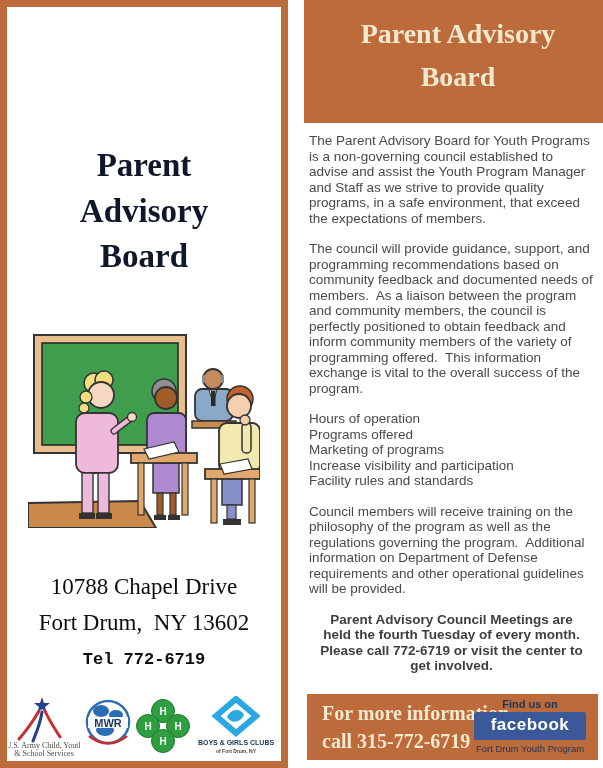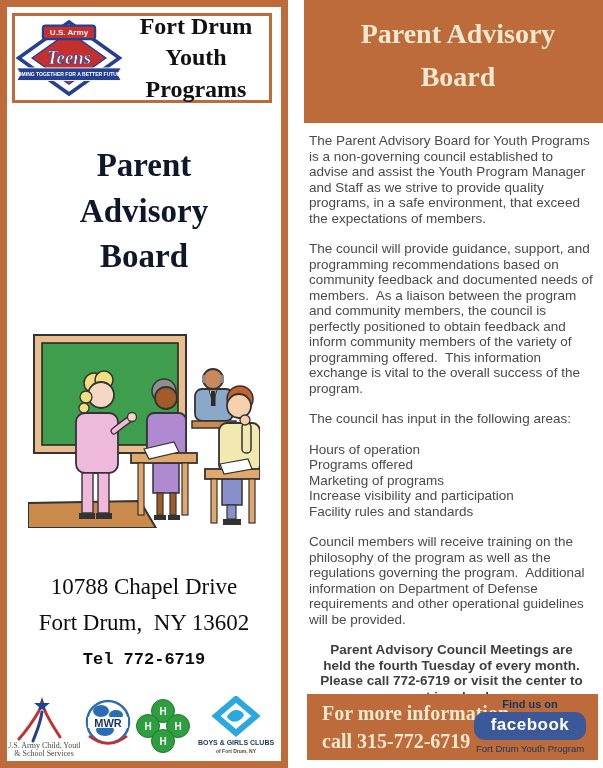--- a/index.html
+++ b/index.html
@@ -33,44 +33,29 @@
            padding:9px 6px 0 5px;font-size:13.5px;line-height:1.15;color:#4a4a4a;}
   .rp-body p{margin:0 0 15px 0;white-space:pre-wrap;}
   .areas-list{margin:0 0 15px 0;}
   .meetings-note{font-weight:bold;text-align:center;color:#3f3f3f;padding:0 8px;
                  white-space:pre-wrap;margin:0;}
   .rp-footer{position:absolute;left:307px;top:694px;width:291px;height:66px;background:#bd6b3a;}
   .footer-info{position:absolute;left:15px;top:5px;color:#f1e8d0;
                font-family:"Liberation Serif",serif;font-weight:bold;font-size:20px;line-height:1.4;}
   .fb-block{position:absolute;right:12px;top:4px;width:112px;text-align:center;}
   .fb-findus{color:#17365d;font-weight:bold;font-size:11px;}
-  .fb-badge{background:#3b5998;color:#fff;font-weight:bold;font-size:17px;border-radius:11px;
+  .fb-badge{background:#3b5998;color:#fff;font-weight:bold;font-size:17px;border-radius:2px;
             padding:3px 0 5px 0;margin:2px 0 3px 0;letter-spacing:.5px;}
   .fb-program{color:#17365d;font-weight:normal;font-size:9.5px;}
 </style>
 </head>
 <body>
 
 <div class="left-panel">
 
-  <div class="logo-box">
-    <svg width="108" height="78" viewBox="0 0 120 84">
-      <polygon points="60,2 116,42 60,82 4,42" fill="#ffffff" stroke="#25408f" stroke-width="4"></polygon>
-      <polygon points="60,13 101,42 60,71 19,42" fill="#c5302f" stroke="#25408f" stroke-width="1.5"></polygon>
-      <rect x="31" y="6" width="58" height="15" rx="3" fill="#c5302f" stroke="#25408f" stroke-width="2.5"></rect>
-      <text x="60" y="17" text-anchor="middle" font-size="9" font-weight="bold" fill="#ffffff">U.S. Army</text>
-      <text x="60" y="49" text-anchor="middle" font-family="Liberation Serif,serif" font-style="italic" font-size="21" font-weight="bold" fill="#ffffff" stroke="#25408f" stroke-width="0.7">Teens</text>
-      <polygon points="2,53 118,53 114,60 118,67 2,67 6,60" fill="#25408f" stroke="#ffffff" stroke-width="1"></polygon>
-      <text x="60" y="62.5" text-anchor="middle" font-size="5.6" font-weight="bold" fill="#ffffff">COMING TOGETHER FOR A BETTER FUTURE</text>
-    </svg>
-    <div class="org-name">
-      <div>Fort Drum</div>
-      <div>Youth Programs</div>
-    </div>
-  </div>
 
   <div class="left-title">
     <div>Parent</div>
     <div>Advisory</div>
     <div>Board</div>
   </div>
 
   <div class="illustration">
     <svg width="232" height="205" viewBox="0 0 232 205">
 
@@ -175,21 +160,20 @@
 </div>
 
 <div class="rp-header">
   <div>Parent Advisory</div>
   <div>Board</div>
 </div>
 
 <div class="rp-body">
   <p>The Parent Advisory Board for Youth Programs is a non-governing council established to advise and assist the Youth Program Manager and Staff as we strive to provide quality programs, in a safe environment, that exceed the expectations of members.</p>
   <p>The council will provide guidance, support, and programming recommendations based on community feedback and documented needs of members.  As a liaison between the program and community members, the council is perfectly positioned to obtain feedback and inform community members of the variety of programming offered.  This information exchange is vital to the overall success of the program.</p>
-  <p>The council has input in the following areas:</p>
   <div class="areas-list">
     <div>Hours of operation</div>
     <div>Programs offered</div>
     <div>Marketing of programs</div>
     <div>Increase visibility and participation</div>
     <div>Facility rules and standards</div>
   </div>
   <p>Council members will receive training on the philosophy of the program as well as the regulations governing the program.  Additional information on Department of Defense requirements and other operational guidelines will be provided.</p>
   <p class="meetings-note">Parent Advisory Council Meetings are held the fourth Tuesday of every month.  Please call 772-6719 or visit the center to get involved.</p>
 </div>

